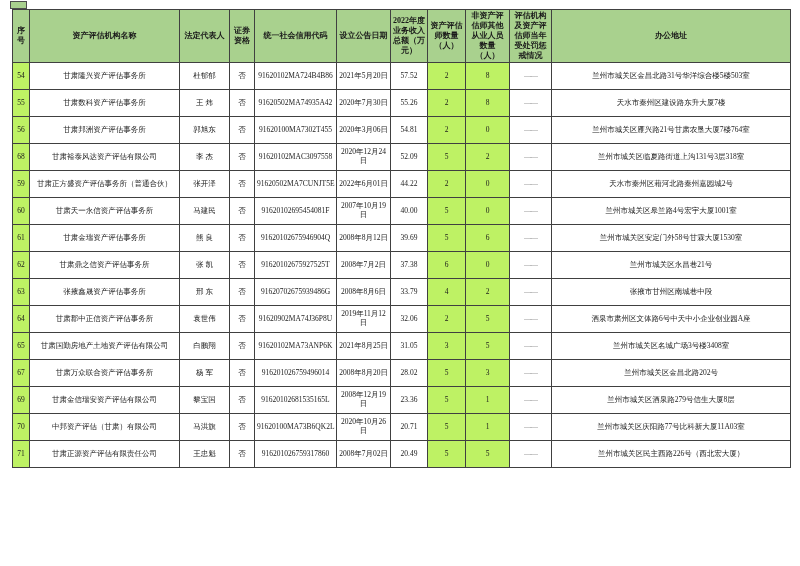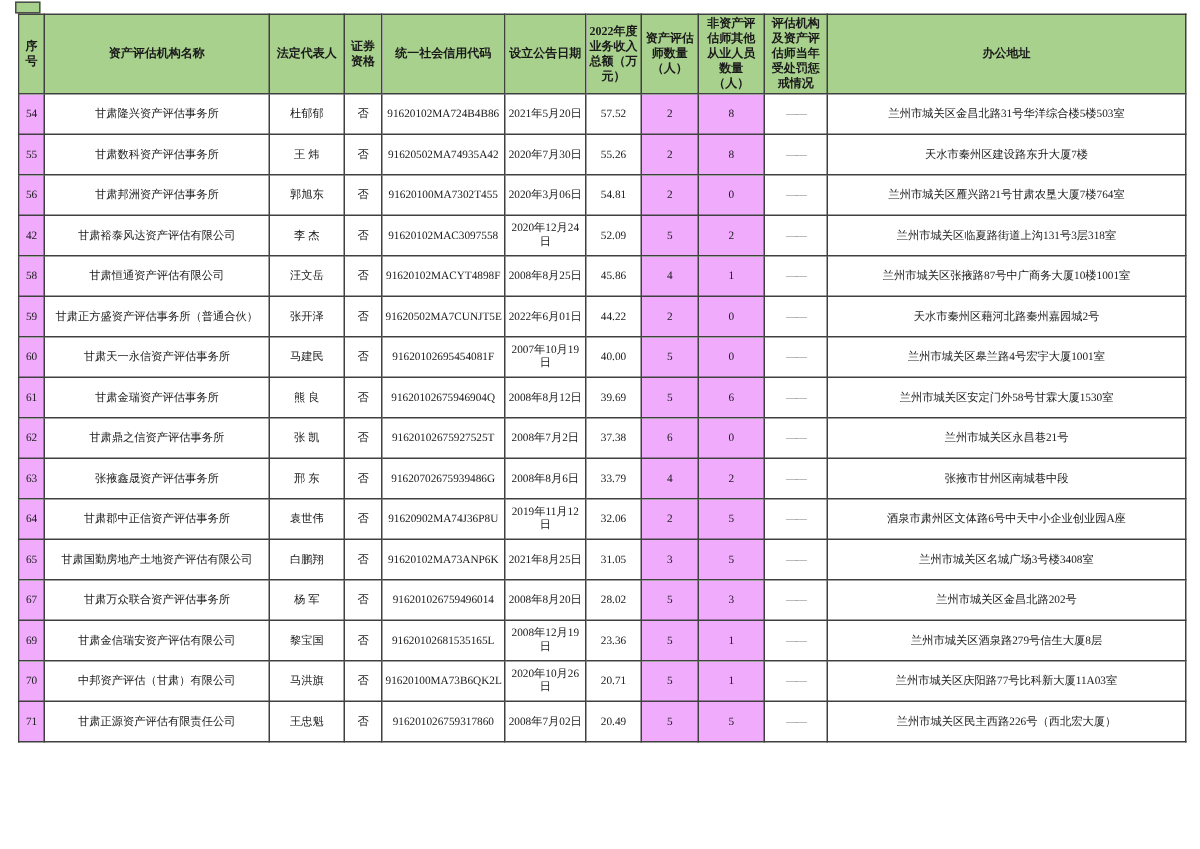--- a/index.html
+++ b/index.html
@@ -19,21 +19,21 @@
     border:1px solid #404040;box-sizing:border-box;overflow:hidden;
     padding:1px 2px;vertical-align:middle;
   }
   table.main th{
     background:#a9d18e;font-weight:bold;font-size:8px;line-height:1.25;
     text-align:center;height:42px;
   }
   table.main td{
     font-size:7.5px;line-height:1.15;text-align:center;height:27px;background:#ffffff;
   }
-  table.main td.shaded{background:#f0abfc;}
+  table.main td.shaded{background:#bef264;}
   table.main td.left{text-align:center;}
   table.main td.dash{color:#8c8c8c;letter-spacing:-1px;}
   table.main td.num{font-family:"Liberation Serif","DejaVu Serif",serif;}
 </style>
 </head>
 <body>
 
 <div>
   <div class="corner-box"></div>
   <table class="main">
@@ -99,44 +99,31 @@
           <td>否</td>
           <td>91620100MA7302T455</td>
           <td>2020年3月06日</td>
           <td class="num">54.81</td>
           <td class="shaded num">2</td>
           <td class="shaded num">0</td>
           <td class="dash">——</td>
           <td class="left">兰州市城关区雁兴路21号甘肃农垦大厦7楼764室</td>
         </tr>
         <tr>
-          <td class="shaded">42</td>
+          <td class="shaded">68</td>
           <td class="left">甘肃裕泰风达资产评估有限公司</td>
           <td>李  杰</td>
           <td>否</td>
           <td>91620102MAC3097558</td>
           <td>2020年12月24日</td>
           <td class="num">52.09</td>
           <td class="shaded num">5</td>
           <td class="shaded num">2</td>
           <td class="dash">——</td>
           <td class="left">兰州市城关区临夏路街道上沟131号3层318室</td>
-        </tr>
-        <tr>
-          <td class="shaded">58</td>
-          <td class="left">甘肃恒通资产评估有限公司</td>
-          <td>汪文岳</td>
-          <td>否</td>
-          <td>91620102MACYT4898F</td>
-          <td>2008年8月25日</td>
-          <td class="num">45.86</td>
-          <td class="shaded num">4</td>
-          <td class="shaded num">1</td>
-          <td class="dash">——</td>
-          <td class="left">兰州市城关区张掖路87号中广商务大厦10楼1001室</td>
         </tr>
         <tr>
           <td class="shaded">59</td>
           <td class="left">甘肃正方盛资产评估事务所（普通合伙）</td>
           <td>张开泽</td>
           <td>否</td>
           <td>91620502MA7CUNJT5E</td>
           <td>2022年6月01日</td>
           <td class="num">44.22</td>
           <td class="shaded num">2</td>

